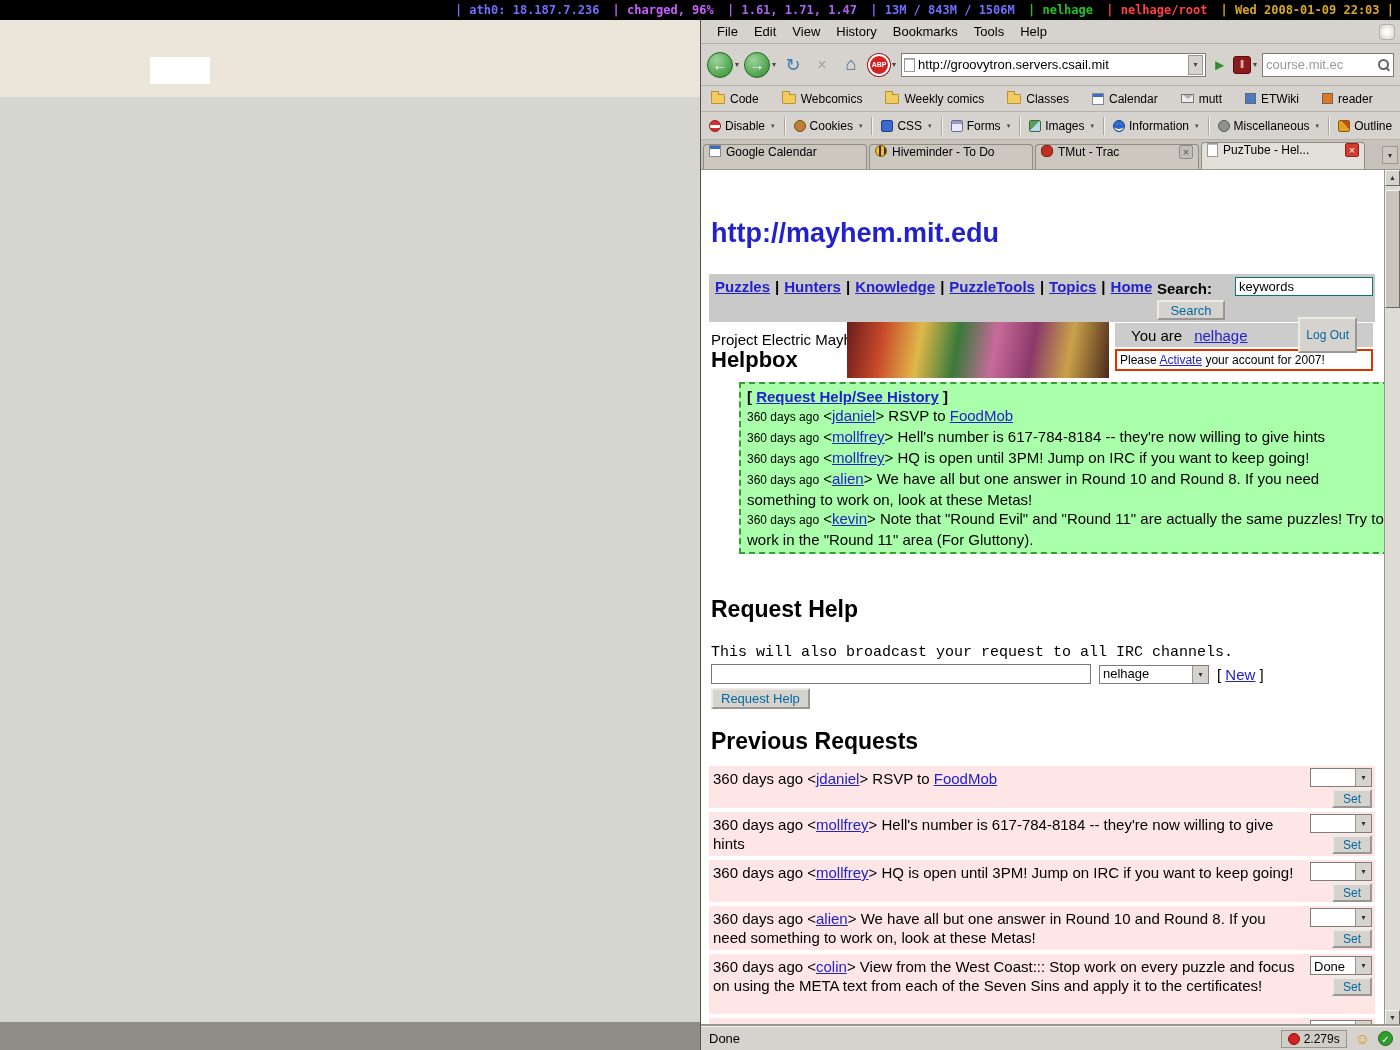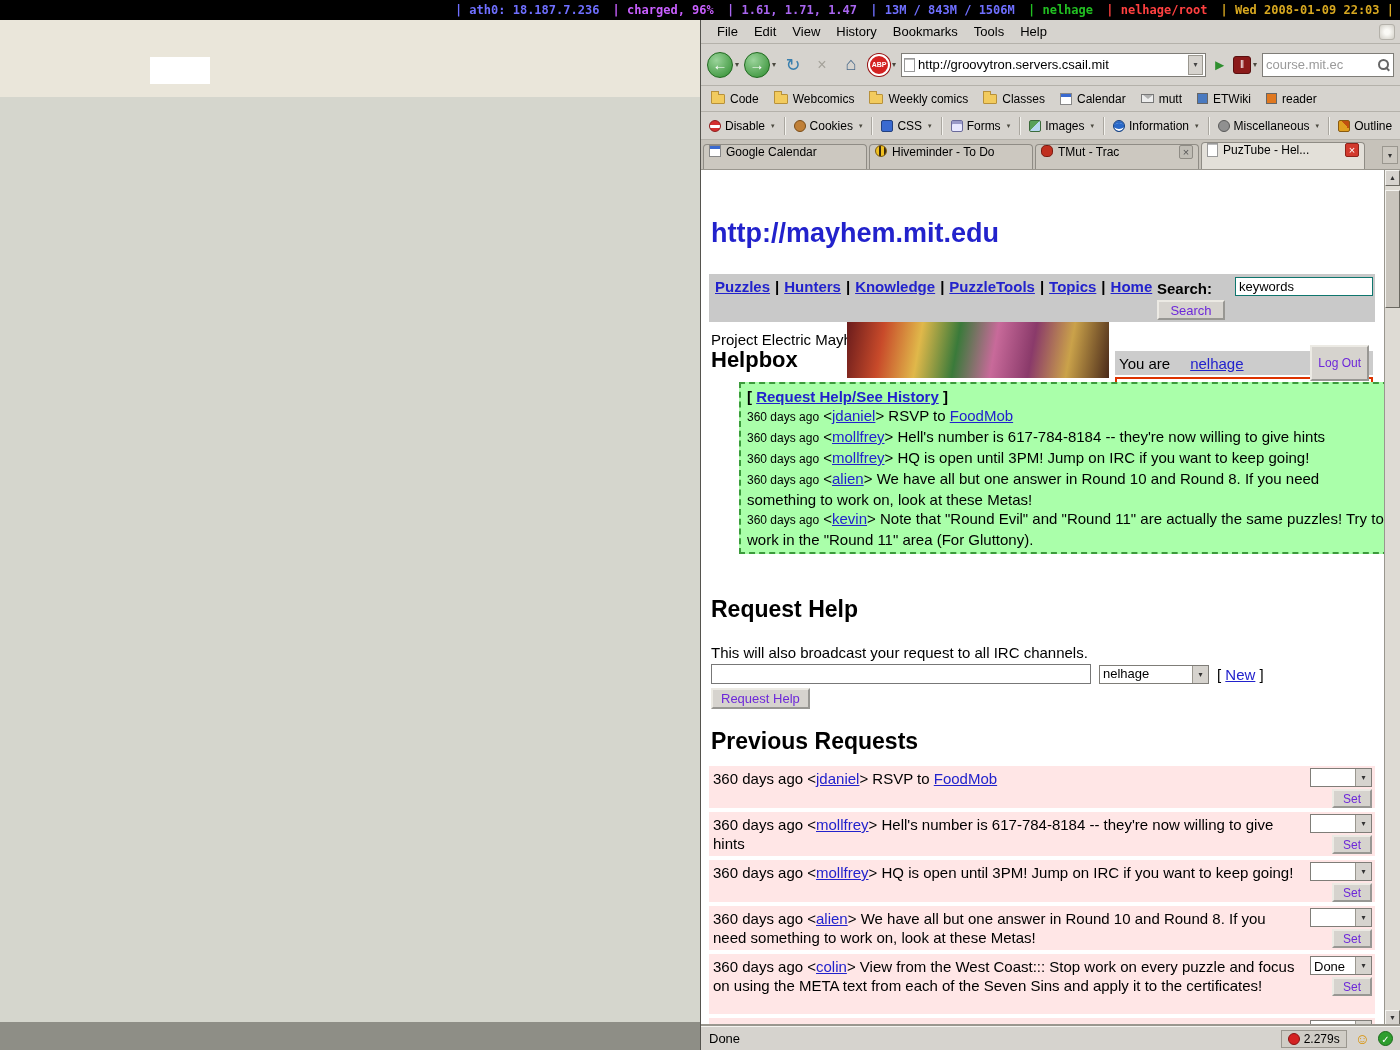--- a/index.html
+++ b/index.html
@@ -47,21 +47,21 @@
               display:flex; align-items:center; justify-content:center; color:#444; flex:none; }
   .go-btn { color:#2f8f2f; font-size:15px; font-weight:bold; padding:0 1px; }
   .engine { width:18px; height:18px; background:#8b1a1a; border-radius:3px; color:#fff; font-size:10px;
             display:flex; align-items:center; justify-content:center; border:1px solid #5a0f0f; }
   .searchbox { width:132px; height:24px; background:#fff; border:1px solid #7f7d78; display:flex; align-items:center; padding:0 3px; flex:none; }
   .search-text { flex:1; font-size:13px; color:#9a9a9a; white-space:nowrap; overflow:hidden; }
   .mag { width:13px; height:13px; position:relative; flex:none; }
   .mag::before { content:""; position:absolute; left:1px; top:1px; width:7px; height:7px; border:2px solid #666; border-radius:50%; }
   .mag::after { content:""; position:absolute; right:0px; bottom:1px; width:5px; height:2px; background:#666; transform:rotate(45deg); }
 
-  .bmbar { position:absolute; top:66px; left:0; right:0; height:26px; display:flex; align-items:center; gap:15px; padding:0 10px; border-bottom:1px solid #b4b1aa; font-size:12px; overflow:hidden; }
+  .bmbar { position:absolute; top:66px; left:0; right:0; height:26px; display:flex; align-items:center; gap:23px; padding:0 10px; border-bottom:1px solid #b4b1aa; font-size:12px; overflow:hidden; }
   .bm { display:flex; align-items:center; gap:5px; white-space:nowrap; }
   .folder { width:14px; height:10px; background:#f2cb5e; border:1px solid #b8913a; border-radius:1px; position:relative; flex:none; }
   .folder::before { content:""; position:absolute; left:-1px; top:-4px; width:6px; height:3px; background:#f2cb5e; border:1px solid #b8913a; border-bottom:none; }
   .cal-ico { width:12px; height:12px; background:#fff; border:1px solid #888; box-shadow:inset 0 3px 0 #3a6ad0; flex:none; }
   .envelope { width:13px; height:9px; background:#ececec; border:1px solid #777; position:relative; overflow:hidden; flex:none; }
   .envelope::before { content:""; position:absolute; left:0; top:-1px; border-left:6px solid transparent; border-right:6px solid transparent; border-top:5px solid #b0b0b0; }
   .sq { width:11px; height:11px; border:1px solid #666; flex:none; }
   .sq.blue { background:#4a7ac0; } .sq.orange { background:#e07820; }
 
   .wdbar { position:absolute; top:92px; left:0; right:0; height:28px; display:flex; align-items:center; gap:9px; padding:0 8px; border-bottom:1px solid #b4b1aa; font-size:12px; overflow:hidden; }
@@ -94,39 +94,39 @@
   a.plink { color:var(--link-blue,#2222cc); text-decoration:underline; cursor:pointer; }
 
   .warn-h { position:absolute; left:10px; top:10px; font-size:27px; font-weight:bold; color:var(--warning-red,#dd1100); }
   .warn-a { position:absolute; left:10px; top:48px; font-size:27px; font-weight:bold; color:var(--link-blue,#2222cc); }
 
   .gnav { position:absolute; left:8px; top:104px; width:666px; height:48px; background:#c9c9c9; }
   .gnav-links { position:absolute; left:6px; top:3px; width:440px; font-weight:bold; line-height:20px; }
   .gnav-links .sep { margin:0 5px; }
   .search-label { position:absolute; left:448px; top:6px; font-weight:bold; }
   .search-input { position:absolute; left:526px; top:3px; width:138px; height:19px; font-size:13px; font-family:inherit; border:1px solid #0f766e; padding:1px 3px; background:#fff; }
-  .cbtn { background:var(--chrome,#d6d3ce); border:2px outset #eceae4; font-size:13px; font-family:inherit; padding:1px 8px; color:#6d28d9; }
+  .cbtn { background:var(--chrome,#d6d3ce); border:2px outset #eceae4; font-size:13px; font-family:inherit; padding:1px 8px; color:#0369a1; }
   .search-btn { position:absolute; left:448px; top:26px; width:68px; height:20px; padding:0; }
 
   .site-title { position:absolute; left:10px; top:161px; }
   .banner-img { position:absolute; left:146px; top:152px; width:262px; height:56px;
     background:linear-gradient(100deg,#6a1c1c 0%,#c84a2a 14%,#e0b84a 28%,#3a7a3a 42%,#c86a9a 56%,#8a3a6a 70%,#caa24a 84%,#4a2a1a 100%); }
   .user-box { position:absolute; left:414px; top:153px; width:258px; }
-  .user-line { background:#cccccc; height:24px; display:flex; align-items:center; padding:0 4px; gap:20px;margin-top:28px; }
+  .user-line { background:#cccccc; height:24px; display:flex; align-items:center; padding:0 16px; gap:12px; }
   .user-line .spacer { flex:1; }
   .logout-btn { height:36px; padding:0 6px; font-size:12px; }
   .activate-box { margin-top:2px; border:2px solid var(--notice-border,#dd3300); background:#ffffff; font-size:12px; padding:2px 3px; white-space:nowrap; overflow:hidden; }
 
   .helpbox-title { position:absolute; left:10px; top:177px; font-size:22px; font-weight:bold; }
   .helpbox { position:absolute; left:6px; top:212px; width:660px; background:var(--helpbox-bg,#aaffaa); border:2px dashed var(--helpbox-border,#3c9a3c); padding:3px 6px; line-height:19px;margin-left:32px; }
   .hb-head { font-weight:bold; }
   .time { font-size:12px; }
 
   .req-title { position:absolute; left:10px; top:426px; font-size:23px; font-weight:bold; }
-  .req-desc { position:absolute; left:10px; top:474px; }
+  .req-desc { position:absolute; left:10px; top:474px;font-family:Liberation Mono, monospace; }
   .req-input { position:absolute; left:10px; top:494px; width:380px; height:20px; border:1px solid #777; font-family:inherit; font-size:13px; padding:1px 3px; }
   .combo { display:inline-flex; height:19px; background:#fff; border:1px solid #7f7d78; }
   .combo .val { flex:1; font-size:13px; padding:0 3px; overflow:hidden; white-space:nowrap; }
   .combo .arrow { width:16px; background:var(--chrome,#d6d3ce); border-left:1px solid #9a978f; font-size:8px; display:flex; align-items:center; justify-content:center; color:#333; flex:none; }
   .req-combo { position:absolute; left:398px; top:495px; width:110px; }
   .req-new { position:absolute; left:516px; top:496px; }
   .req-btn { position:absolute; left:10px; top:518px; height:21px; }
 
   .prev-title { position:absolute; left:10px; top:558px; font-size:23px; font-weight:bold; }
   .prev-list { position:absolute; left:8px; top:596px; width:666px; }

